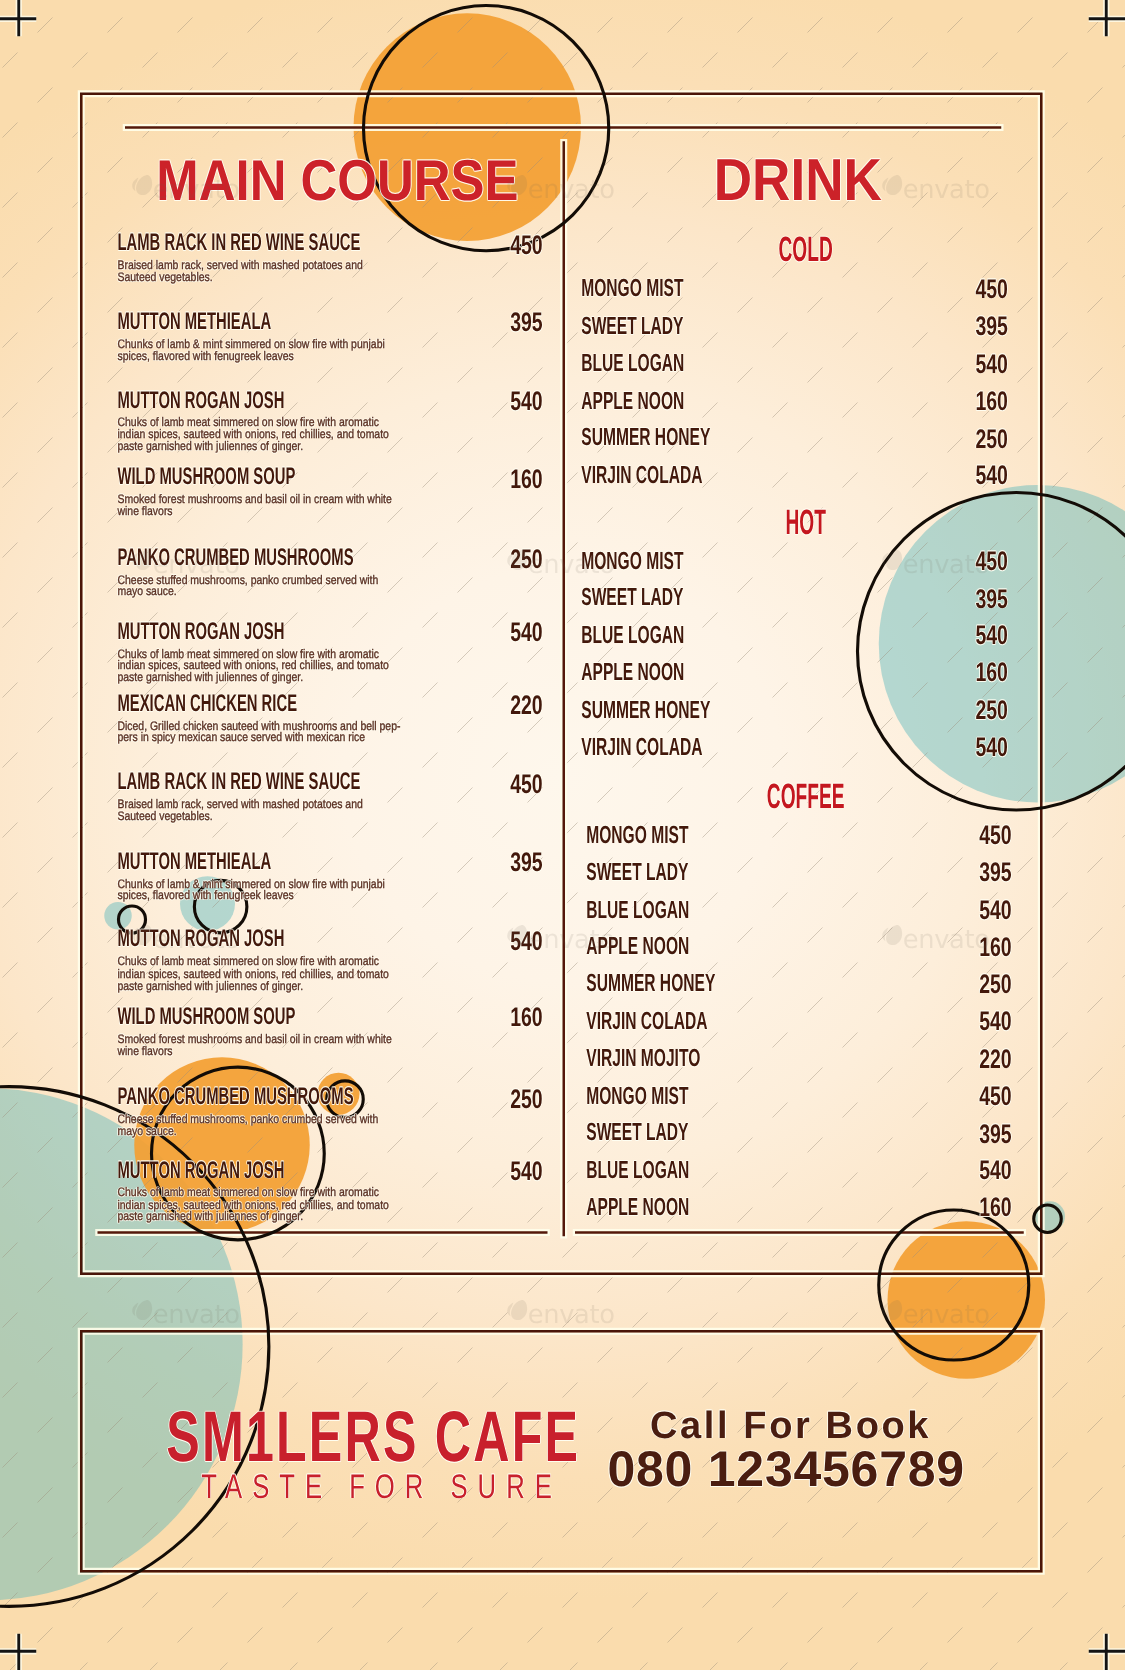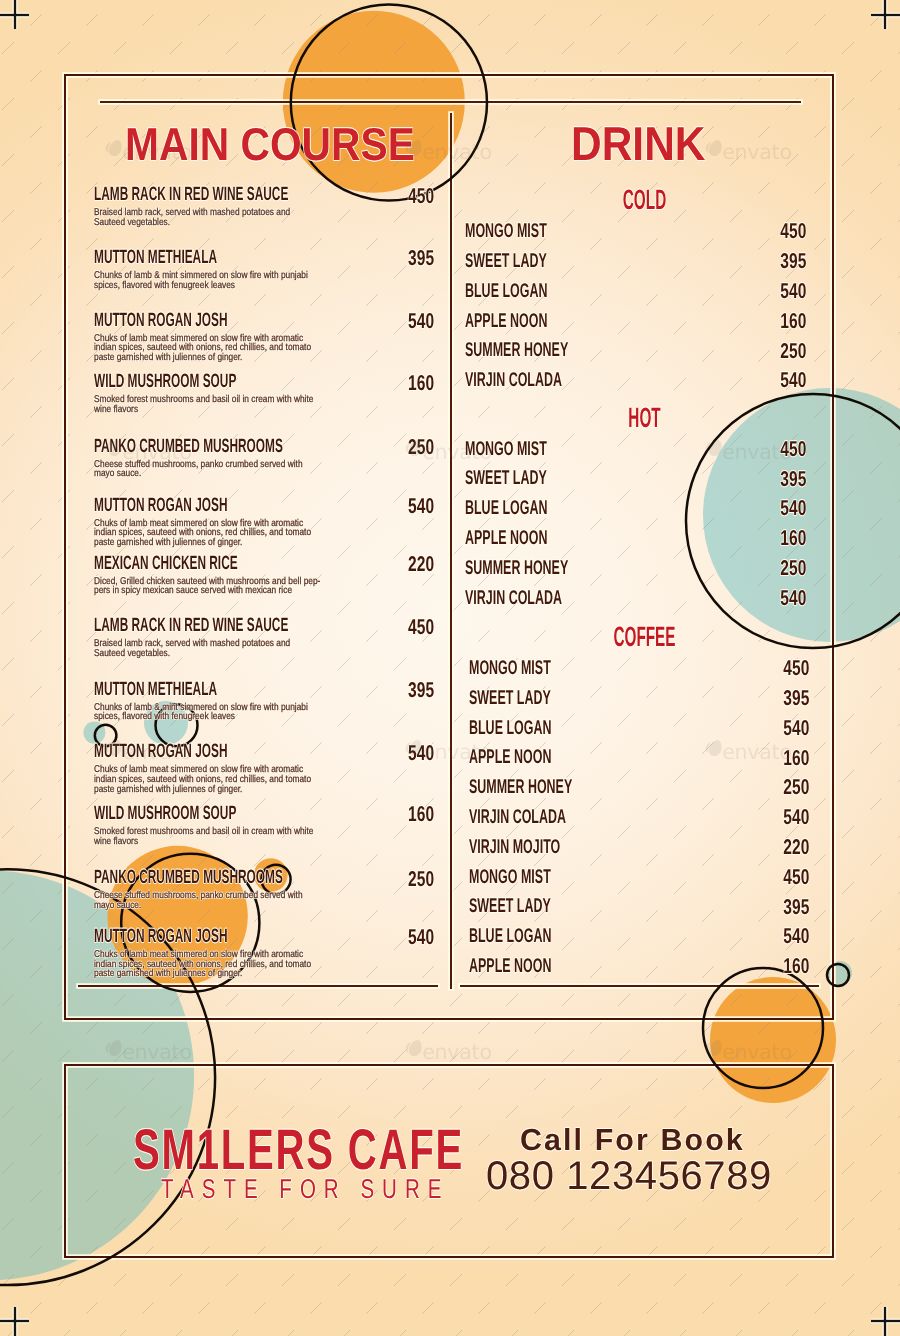--- a/index.html
+++ b/index.html
@@ -186,21 +186,21 @@
 <div class="price glow" style="left:753.00px;width:56.31px;text-align:right;top:866.75px;font-size:21.43px;transform:scaleX(0.727);transform-origin:right top;">450</div>
 <div class="dname glow" style="left:469.33px;top:897.36px;font-size:19.86px;transform:scaleX(0.628);">SWEET LADY</div>
 <div class="price glow" style="left:753.00px;width:56.31px;text-align:right;top:896.53px;font-size:21.43px;transform:scaleX(0.727);transform-origin:right top;">395</div>
 <div class="dname glow" style="left:469.33px;top:927.14px;font-size:19.86px;transform:scaleX(0.628);">BLUE LOGAN</div>
 <div class="price glow" style="left:753.00px;width:56.31px;text-align:right;top:926.31px;font-size:21.43px;transform:scaleX(0.727);transform-origin:right top;">540</div>
 <div class="dname glow" style="left:469.33px;top:956.92px;font-size:19.86px;transform:scaleX(0.628);">APPLE NOON</div>
 <div class="price glow" style="left:753.00px;width:56.31px;text-align:right;top:956.09px;font-size:21.43px;transform:scaleX(0.727);transform-origin:right top;">160</div>
 <div class="glow" style="position:absolute;left:133px;top:1121.6px;font-size:57.2px;font-weight:bold;color:#C8202C;white-space:nowrap;letter-spacing:2.5px;line-height:1;transform-origin:left top;transform:scaleX(0.702);">SM1LERS CAFE</div>
 <div class="glow" style="position:absolute;left:161px;top:1174.5px;font-size:27.2px;color:#C8202C;white-space:nowrap;letter-spacing:10.6px;line-height:1;transform-origin:left top;transform:scaleX(0.755);">TASTE FOR SURE</div>
 <div class="glow" style="position:absolute;left:520px;top:1125.1px;font-size:30.4px;font-weight:bold;color:#4A1D10;white-space:nowrap;letter-spacing:2.1px;line-height:1;">Call For Book</div>
-<div class="glow" style="position:absolute;left:486px;top:1156px;font-size:40px;font-weight:normal;color:#4A1D10;white-space:nowrap;letter-spacing:0.6px;line-height:1;">080 123456789</div>
+<div class="glow" style="position:absolute;left:486px;top:1156px;font-size:40px;font-weight:bold;color:#4A1D10;white-space:nowrap;letter-spacing:0.6px;line-height:1;">080 123456789</div>
 <div class="layer">
       <div style="position:absolute;left:104px;top:139px;width:100px;height:30px;opacity:.115;">
 <svg width="92" height="25" viewBox="0 0 96 26">
           <g fill="#6b6253">
 <path d="M13.9 1.0c-3.1 0.6-6.3 3.4-7.9 6.9-1.5 3.4-1.2 6.7 0.8 8.5 1.7 1.5 4.3 1.8 6.6 0.8 3.1-1.4 5.1-4.8 5.1-8.8 0-3.6-1.4-6.4-3.6-7.3-0.3-0.1-0.7-0.1-1.0-0.1z"></path>
 <path d="M6.0 6.2C4.3 8.2 3.6 11.2 4.3 13.5c0.3 1.0 0.3 1.0-0.6 0.4C1.6 12.4 1.2 9.0 3.0 6.3 4.0 4.9 6.2 3.2 6.9 3.2c0.2 0 0 0.5-0.4 1.1-0.2 0.4-0.4 1.2-0.5 1.9z"></path>
 <text x="19" y="20.5" font-family="DejaVu Sans, sans-serif" font-size="21.5" letter-spacing="-0.3">envato</text>
 </g>
         </svg></div>
       <div style="position:absolute;left:404px;top:139px;width:100px;height:30px;opacity:.115;">

